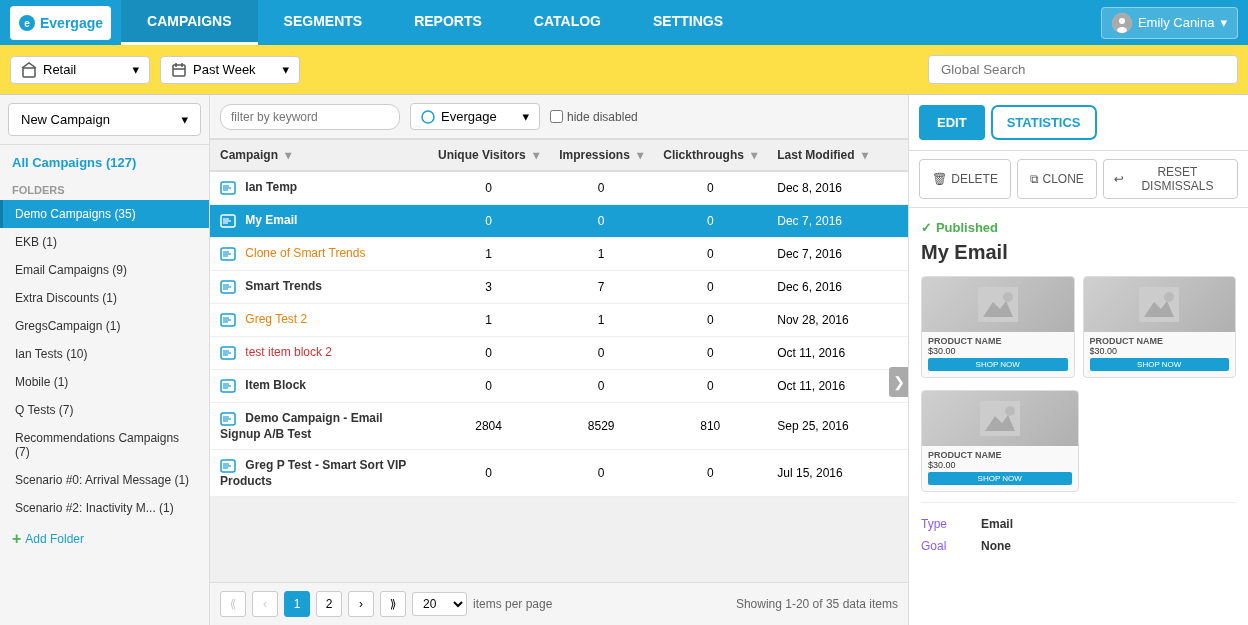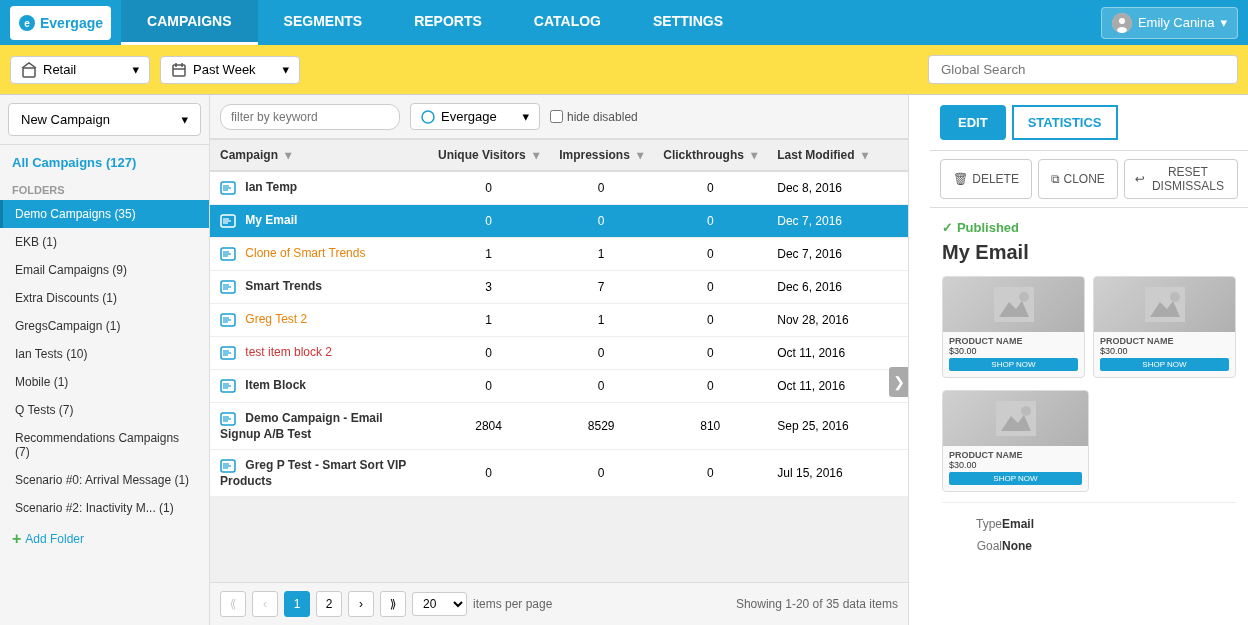--- a/index.html
+++ b/index.html
@@ -282,21 +282,20 @@
 
     
     .right-panel {
       width: 340px;
       background: white;
       border-left: 1px solid #ddd;
       display: flex;
       flex-direction: column;
       overflow-y: auto;
       flex-shrink: 0;
-      padding-left: 21px;
     }
     .right-panel-actions {
       padding: 10px;
       display: flex;
       gap: 6px;
       border-bottom: 1px solid #ddd;
     }
     .btn-edit {
       background: #1a9fd4;
       color: white;
@@ -304,21 +303,21 @@
       border-radius: 4px;
       padding: 8px 18px;
       font-size: 13px;
       font-weight: bold;
       cursor: pointer;
     }
     .btn-stats {
       background: white;
       color: #1a9fd4;
       border: 2px solid #1a9fd4;
-      border-radius: 0;
+      border-radius: 7px;
       padding: 8px 14px;
       font-size: 13px;
       font-weight: bold;
       cursor: pointer;
     }
     .right-panel-secondary-actions {
       padding: 8px 10px;
       display: flex;
       gap: 6px;
       border-bottom: 1px solid #ddd;
@@ -438,24 +437,23 @@
       margin-top: 10px;
       border-top: 1px solid #eee;
       padding-top: 10px;
     }
     .detail-row {
       display: flex;
       padding: 4px 0;
       font-size: 12px;
     }
     .detail-label {
-      color: #737373;
+      color: #8b5cf6;
       width: 60px;
       flex-shrink: 0;
-      text-align: right;
     }
     .detail-value {
       color: #333;
       font-weight: bold;
     }
 
     
     .table-wrapper {
       position: relative;
       flex: 1;

